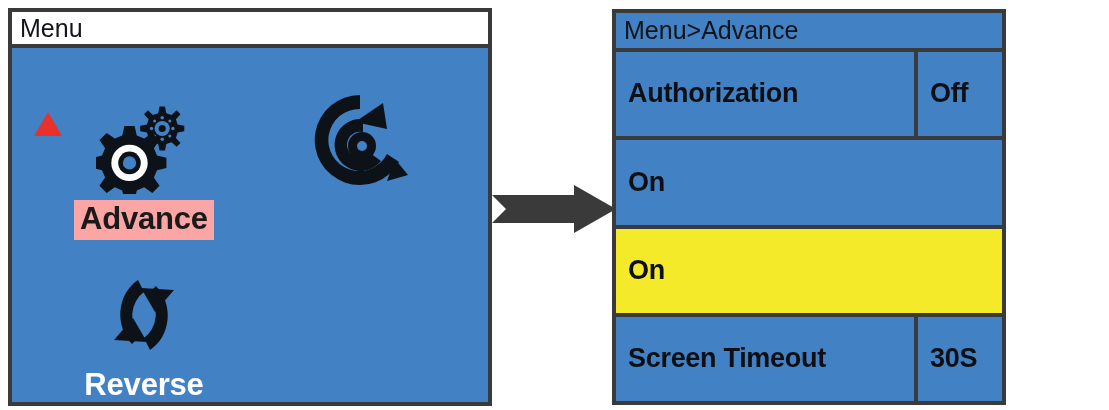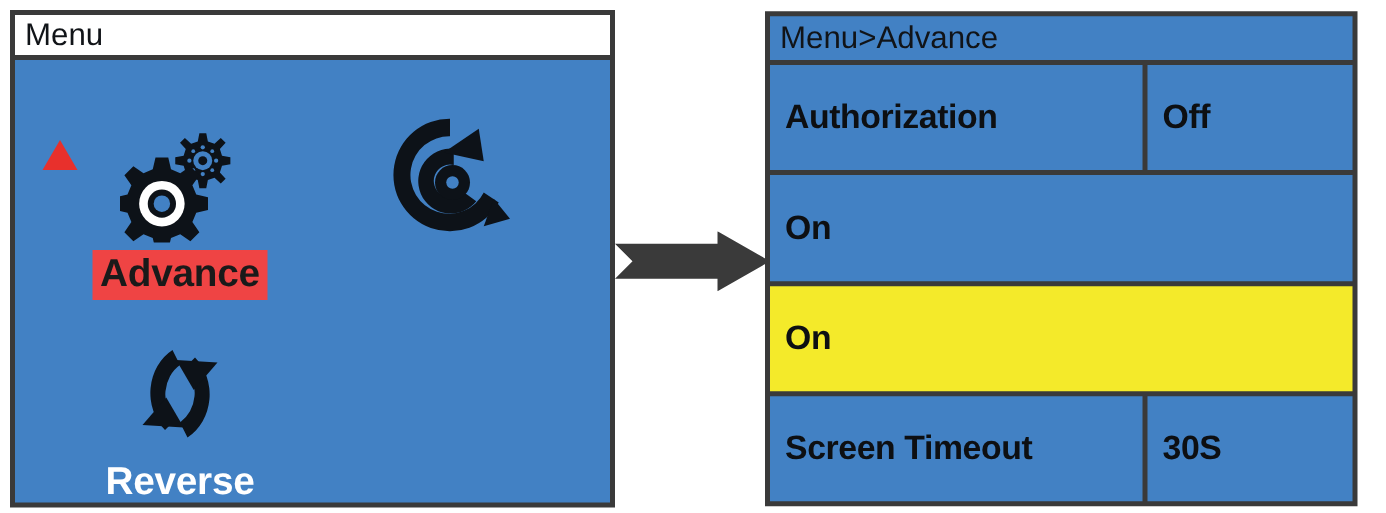--- a/index.html
+++ b/index.html
@@ -88,39 +88,39 @@
   .tile-label {
     font-size: 31px;
     font-weight: 700;
     color: #ffffff;
     line-height: 1.16;
     display: inline-block;
     padding: 1px 6px 3px 6px;
     letter-spacing: -0.2px;
   }
   .tile-label.selected {
-    background: #ef4444;
+    background: #fca5a5;
     color: #1a1a1a;
     text-align: center;
   }
 
   
   #flow-arrow {
     position: absolute;
     left: 492px;
     top: 185px;
     width: 124px;
     height: 48px;
   }
 
   
   #advance-screen {
     left: 612px;
     top: 9px;
-    width: 474px;
+    width: 394px;
     height: 396px;
     padding: 4px;
   }
   #advance-titlebar {
     height: 35px;
     background: #4281c4;
     box-sizing: border-box;
     display: flex;
     align-items: center;
     padding-left: 8px;

